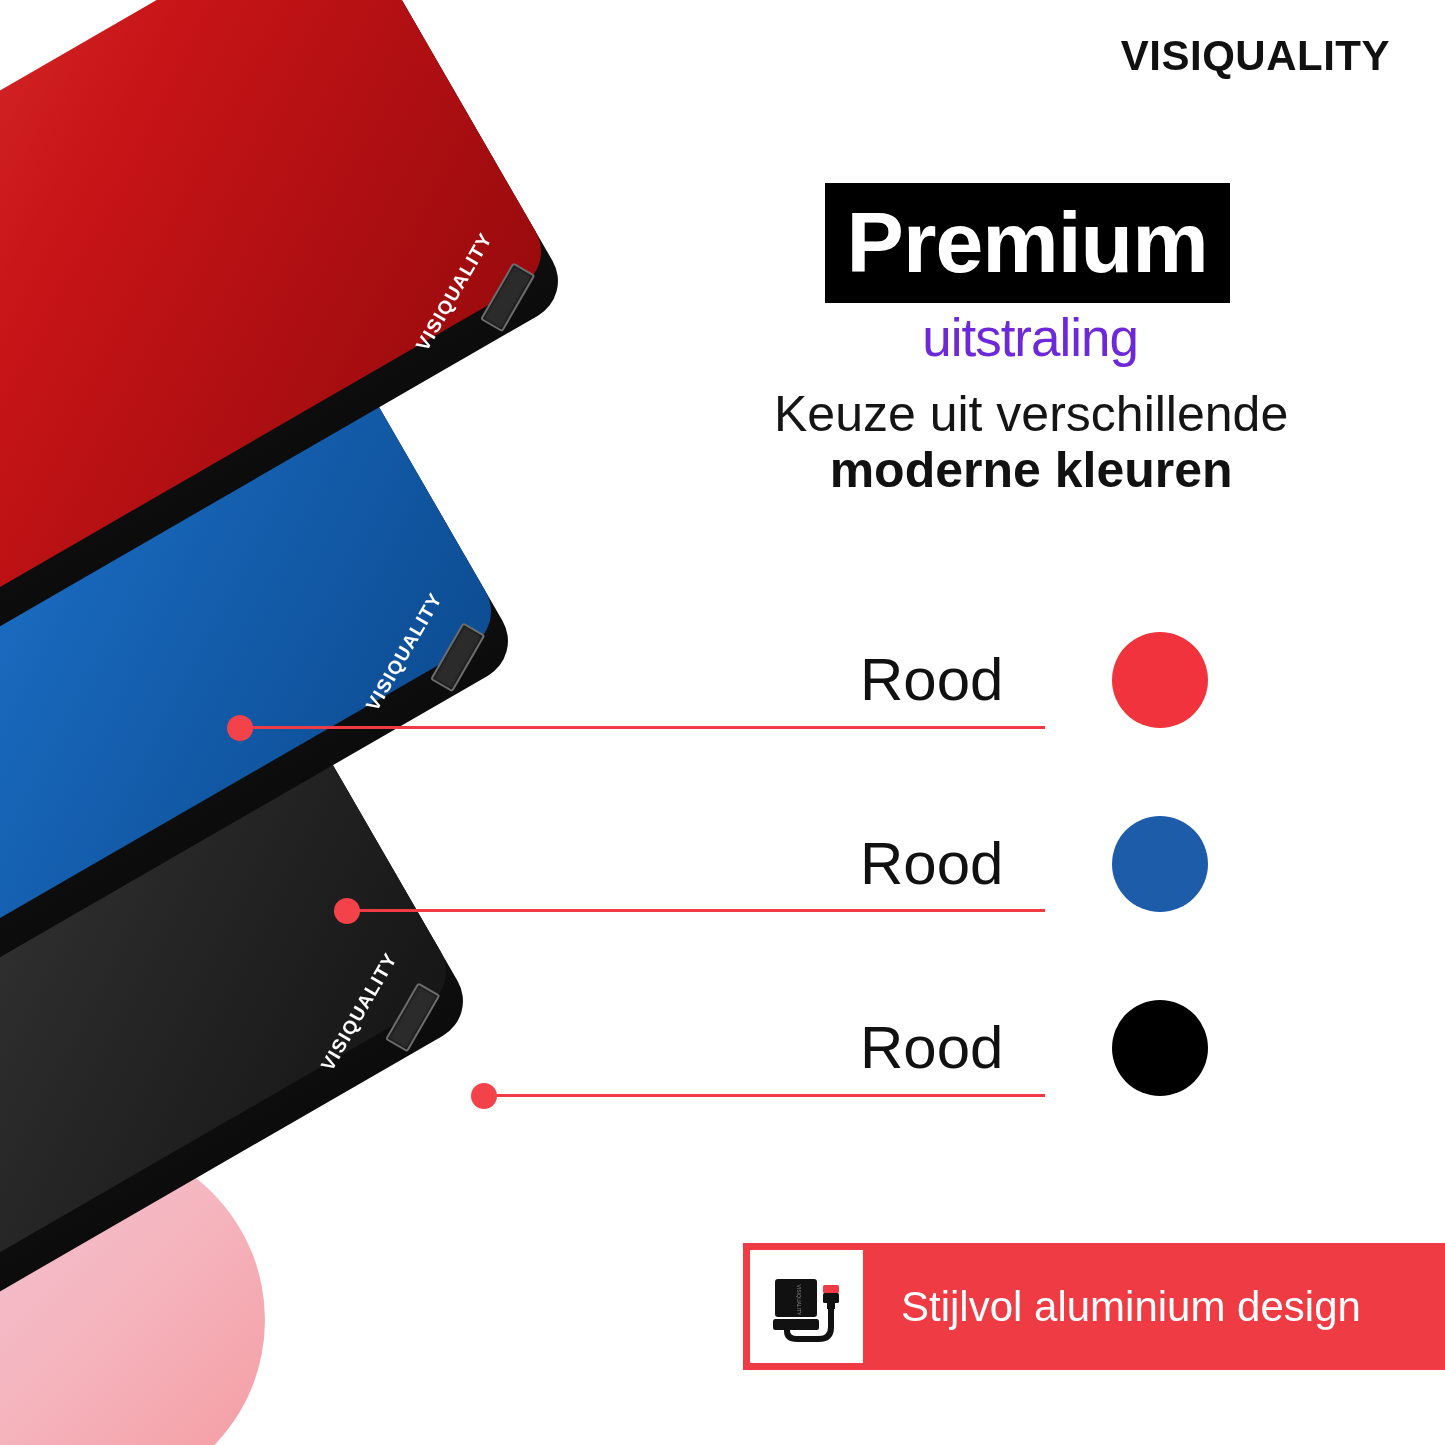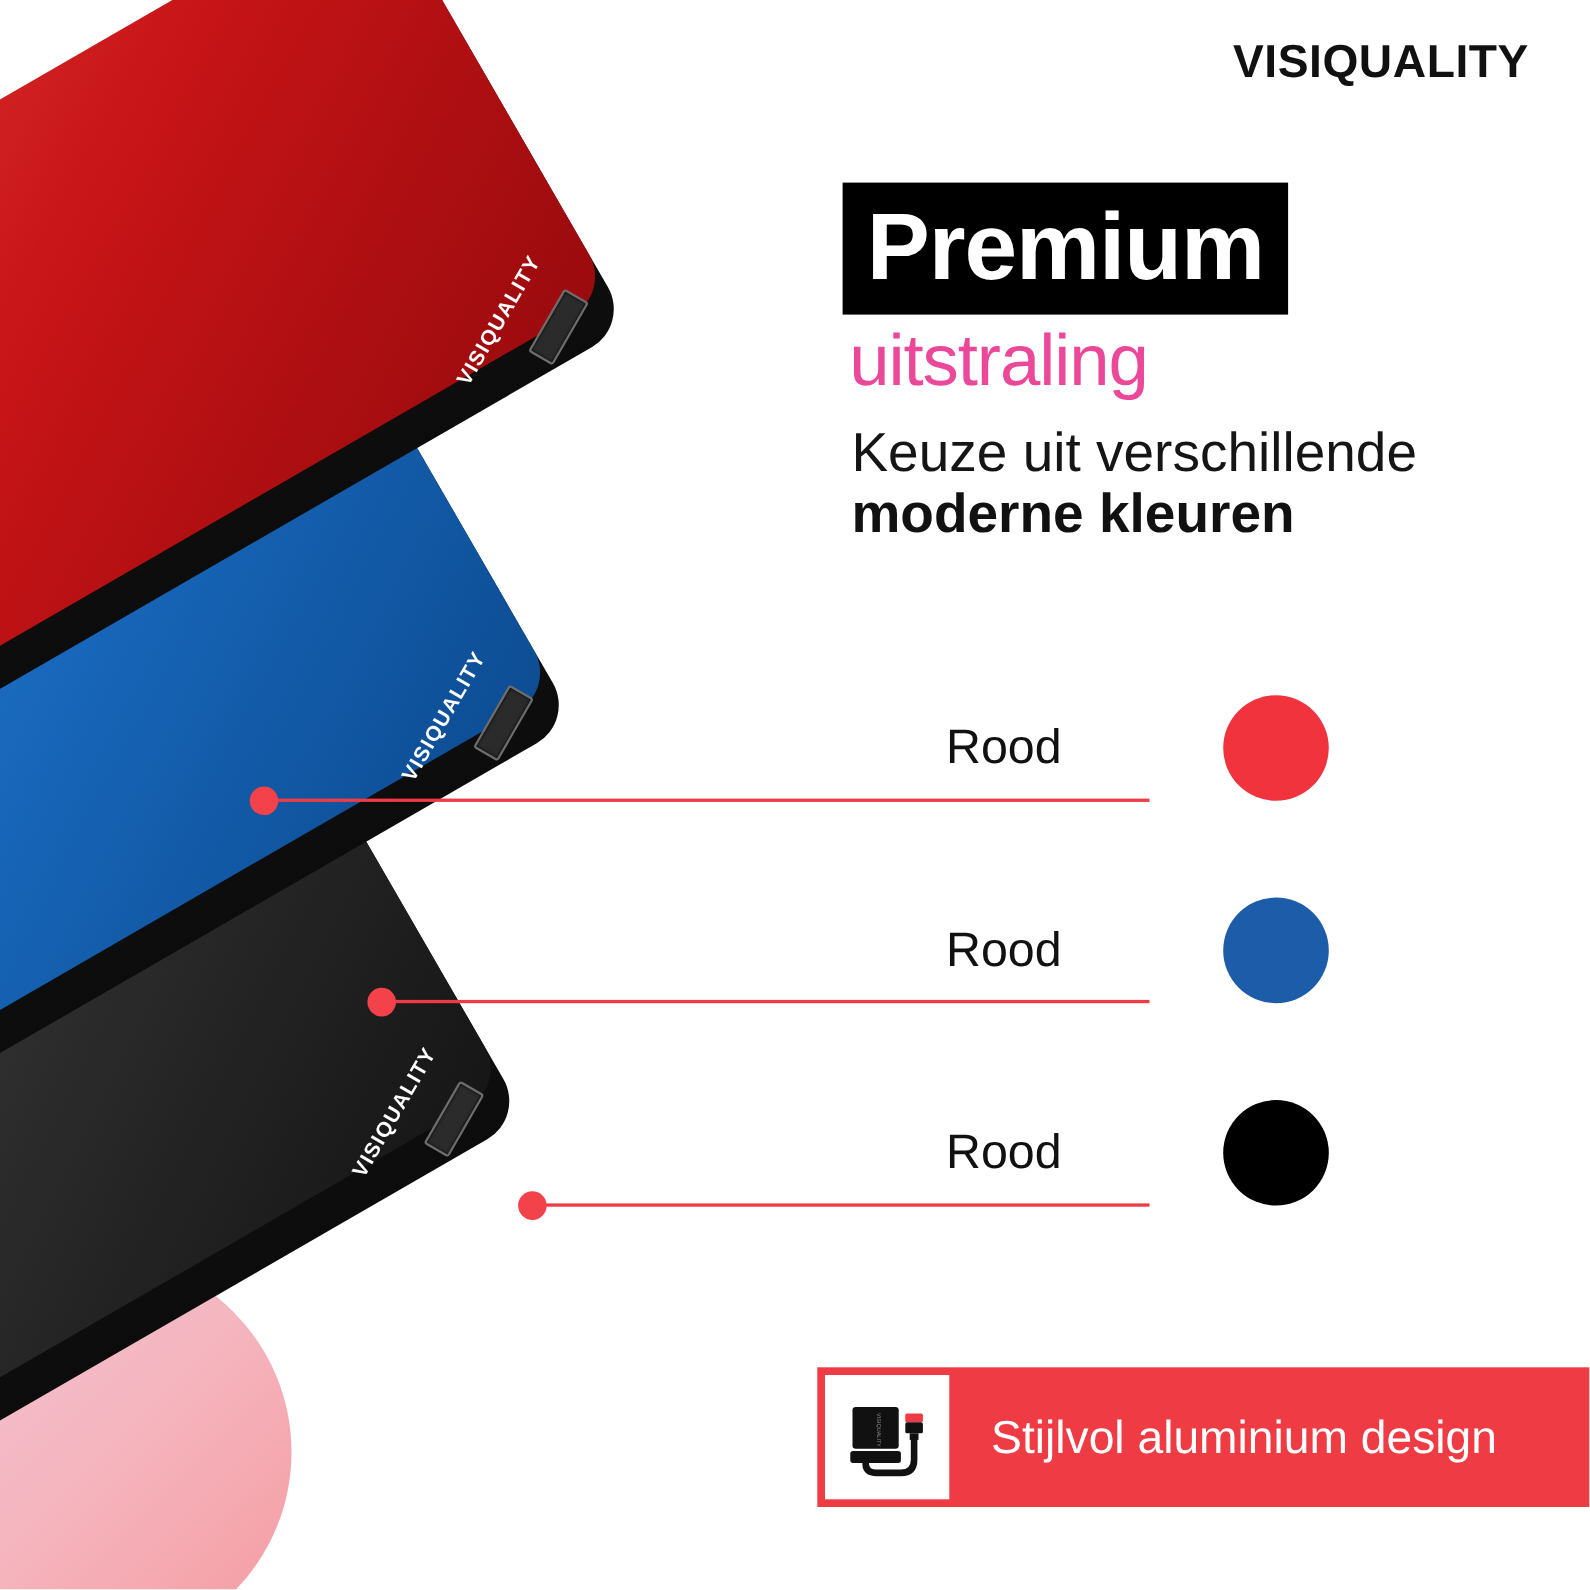--- a/index.html
+++ b/index.html
@@ -155,39 +155,40 @@
     font-weight: 700;
     letter-spacing: 0.5px;
     color: #111111;
     z-index: 70;
   }
 
   
   #headline-block {
     position: absolute;
     left: 766px;
-    top: 166px;
+    top: 183px;
     z-index: 70;
+    text-align: center;
   }
   #premium-badge {
     display: inline-block;
     background: #000000;
     color: #ffffff;
     font-size: 86px;
     font-weight: 700;
     line-height: 1;
     padding: 16px 22px 18px 22px;
     letter-spacing: -1px;
   }
   #headline-sub {
     margin-top: 6px;
     margin-left: 6px;
-    font-size: 66px;
+    font-size: 53px;
     font-weight: 400;
-    color: #ec4899;
+    color: #6d28d9;
     line-height: 1.08;
     letter-spacing: -1px;
   }
   #subtitle-line1 {
     margin-top: 20px;
     margin-left: 8px;
     font-size: 50px;
     font-weight: 400;
     color: #151515;
     line-height: 1.12;
@@ -210,21 +211,21 @@
   }
   .legend-row {
     position: relative;
     display: flex;
     align-items: center;
     justify-content: space-between;
     height: 100px;
     margin-bottom: 84px;
   }
   .legend-label {
-    font-size: 44px;
+    font-size: 60px;
     font-weight: 400;
     color: #111111;
     line-height: 1;
   }
   .legend-swatch {
     width: 96px;
     height: 96px;
     border-radius: 50%;
     flex: none;
     margin-right: 12px;

